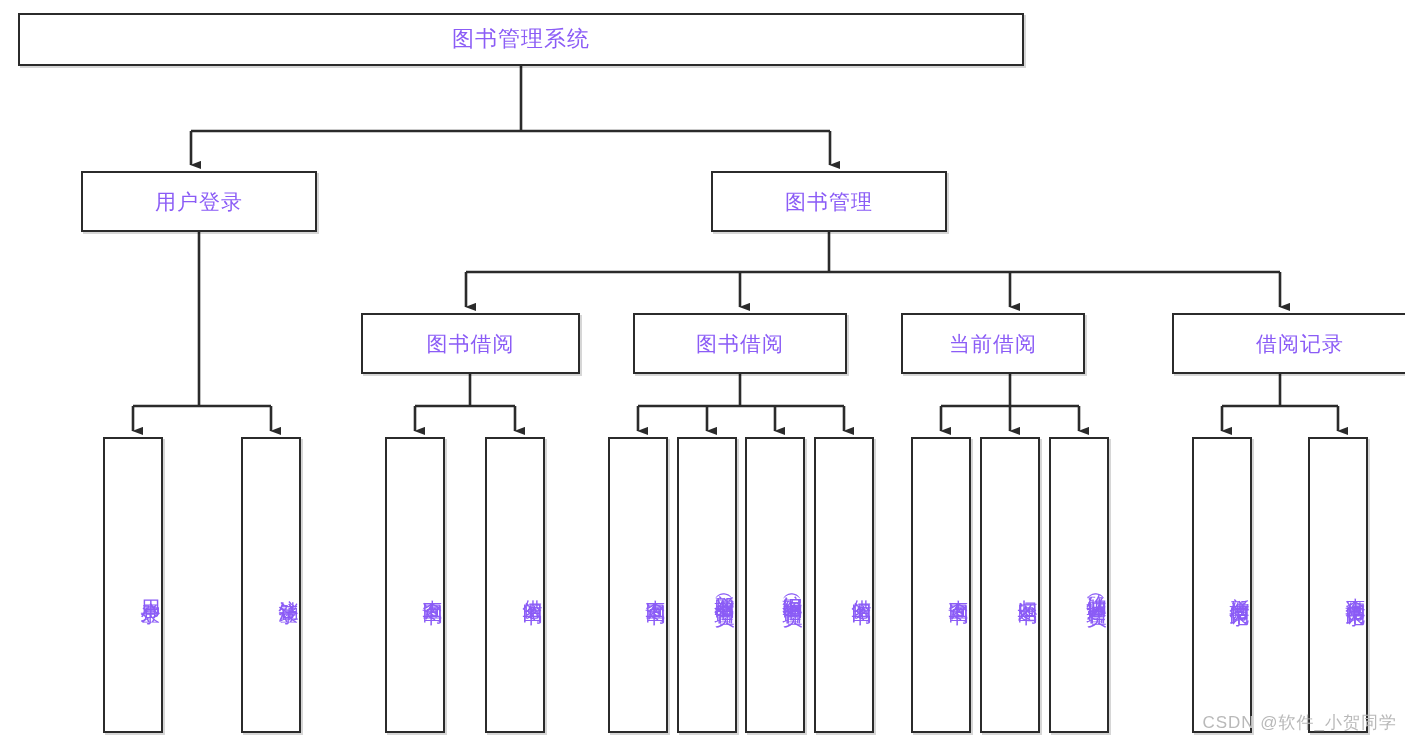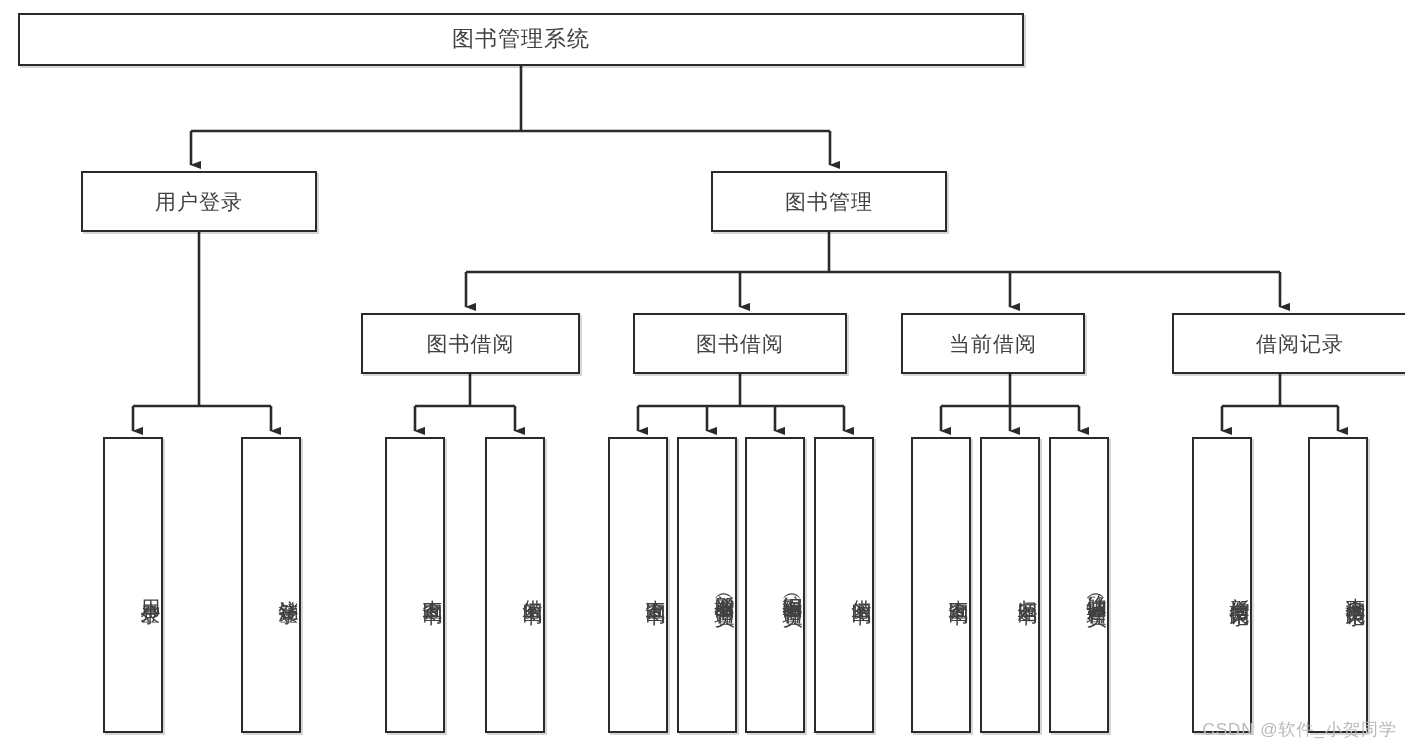--- a/index.html
+++ b/index.html
@@ -26,21 +26,21 @@
     pointer-events: none;
   }
   .node {
     position: absolute;
     box-sizing: border-box;
     border: 2px solid #2b2b2b;
     background: #ffffff;
     display: flex;
     align-items: center;
     justify-content: center;
-    color: #404040;
+    color: #8b5cf6;
     box-shadow: 2px 2px 0 rgba(0,0,0,0.16);
   }
   .node.horiz {
     font-size: 21px;
     letter-spacing: 1px;
     line-height: 1.2;
     white-space: nowrap;
   }
   .node.root {
     font-size: 22px;
@@ -57,21 +57,21 @@
     overflow: hidden;
   }
   .node.leaf > span {
     writing-mode: vertical-rl;
     text-orientation: upright;
     display: block;
   }
   .watermark {
     position: absolute;
     right: 8px;
-    bottom: 6px;
+    bottom: 13px;
     font-size: 17px;
     color: #b9b9b9;
     letter-spacing: 1px;
     white-space: nowrap;
   }
 </style>
 </head>
 <body>
 
 <div id="canvas">

